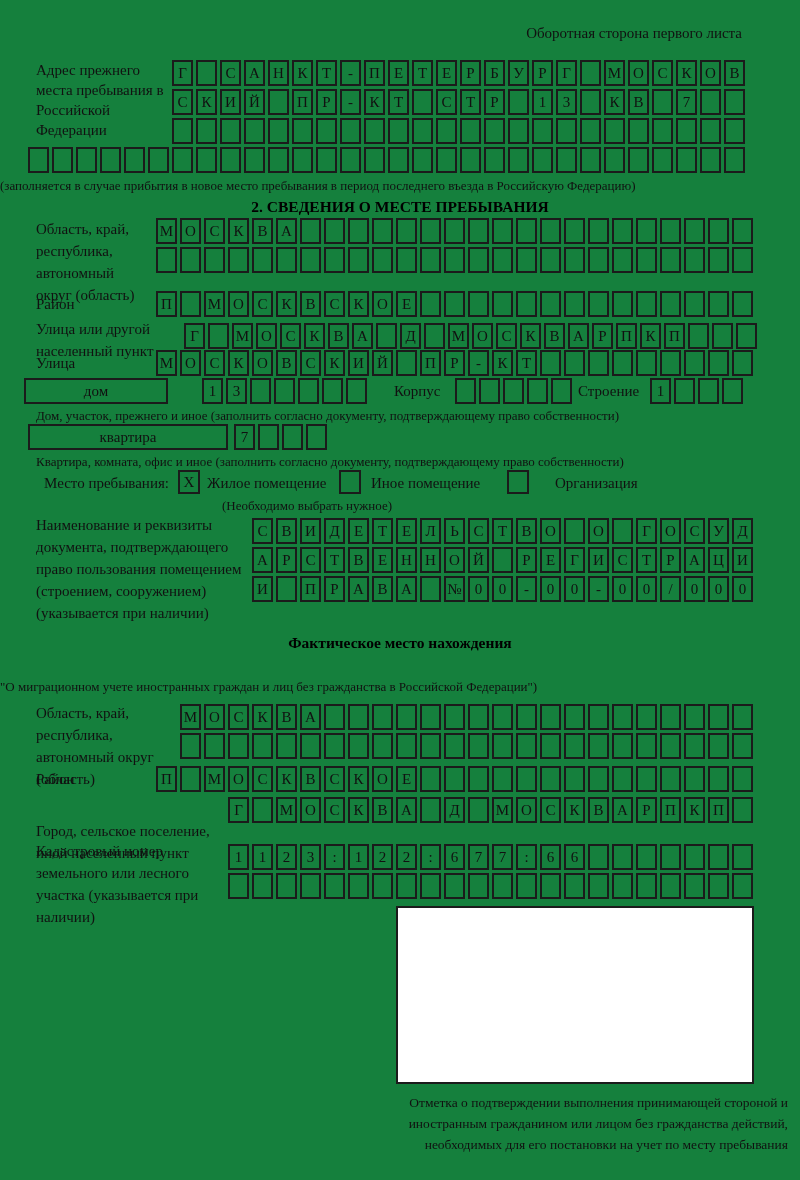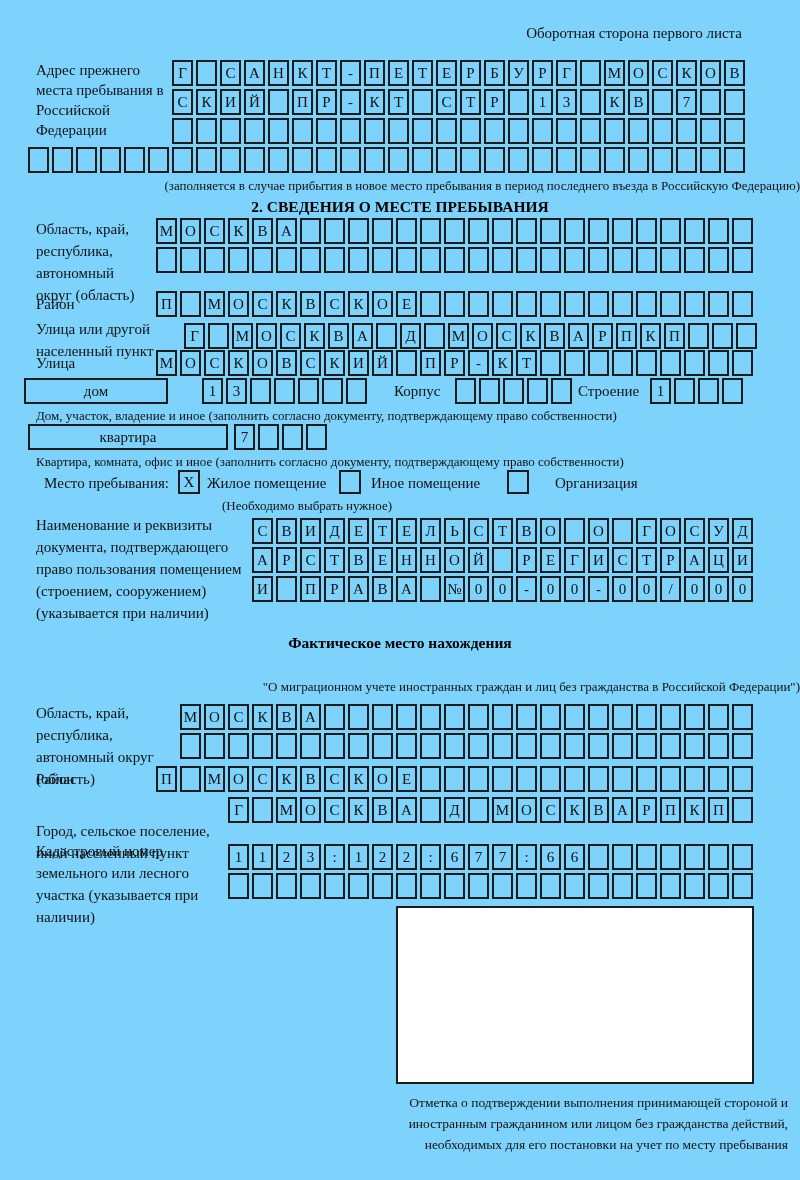--- a/index.html
+++ b/index.html
@@ -1,31 +1,31 @@
 <!DOCTYPE html>
 <html><head>
 <meta charset="utf-8">
 <style>
   html,body{margin:0;padding:0;background:#ffffff;}
-  #page{position:relative;width:800px;height:1180px;background:#7dd3fc;overflow:hidden;
+  #page{position:relative;width:800px;height:1180px;background:#15803d;overflow:hidden;
         font-family:"Liberation Serif","DejaVu Serif",serif;color:#111111;}
   .lbl{position:absolute;font-size:15px;line-height:22px;color:#111;}
   .lbl-tall{line-height:20px;}
   .cap{position:absolute;font-size:13px;line-height:16px;color:#111;}
   .title{position:absolute;left:0;width:800px;text-align:center;font-size:15.5px;font-weight:bold;color:#000;}
   .cells{position:absolute;white-space:nowrap;font-size:0;}
   .cell{display:inline-block;box-sizing:border-box;width:21px;height:26px;border:2px solid #1b1b1b;
         margin-right:3px;text-align:center;font-size:15px;line-height:22px;color:#111;vertical-align:top;
         font-family:"Liberation Serif","DejaVu Serif",serif;}
   .wbox{position:absolute;box-sizing:border-box;height:26px;border:2px solid #1b1b1b;text-align:center;
         font-size:15px;line-height:22px;}
   .chk{position:absolute;box-sizing:border-box;width:22px;height:24px;border:2px solid #1b1b1b;
        text-align:center;font-size:15px;line-height:20px;}
   .stamp{position:absolute;box-sizing:border-box;border:2px solid #1b1b1b;background:#fff;}
-  .center{left:0;width:800px;text-align:right;}
+  .center{left:0;width:800px;text-align:left;}
 </style>
 </head>
 <body>
 
 <div id="page">
 
   <div class="lbl" style="top:22px;right:58px">Оборотная сторона первого листа</div>
 
   <div class="lbl lbl-tall" style="top:60px;left:36px;width:134px">Адрес прежнего места пребывания в Российской Федерации</div>
   <div class="cells" style="top:60px;left:172px"><span class="cell">Г</span><span class="cell"></span><span class="cell">С</span><span class="cell">А</span><span class="cell">Н</span><span class="cell">К</span><span class="cell">Т</span><span class="cell">-</span><span class="cell">П</span><span class="cell">Е</span><span class="cell">Т</span><span class="cell">Е</span><span class="cell">Р</span><span class="cell">Б</span><span class="cell">У</span><span class="cell">Р</span><span class="cell">Г</span><span class="cell"></span><span class="cell">М</span><span class="cell">О</span><span class="cell">С</span><span class="cell">К</span><span class="cell">О</span><span class="cell">В</span></div>
@@ -48,21 +48,21 @@
 
   <div class="lbl" style="top:352px;left:36px">Улица</div>
   <div class="cells" style="top:350px;left:156px"><span class="cell">М</span><span class="cell">О</span><span class="cell">С</span><span class="cell">К</span><span class="cell">О</span><span class="cell">В</span><span class="cell">С</span><span class="cell">К</span><span class="cell">И</span><span class="cell">Й</span><span class="cell"></span><span class="cell">П</span><span class="cell">Р</span><span class="cell">-</span><span class="cell">К</span><span class="cell">Т</span><span class="cell"></span><span class="cell"></span><span class="cell"></span><span class="cell"></span><span class="cell"></span><span class="cell"></span><span class="cell"></span><span class="cell"></span><span class="cell"></span></div>
 
   <div class="wbox" style="top:378px;left:24px;width:144px">дом</div>
   <div class="cells" style="top:378px;left:202px"><span class="cell">1</span><span class="cell">3</span><span class="cell"></span><span class="cell"></span><span class="cell"></span><span class="cell"></span><span class="cell"></span></div>
   <div class="lbl" style="top:380px;left:394px">Корпус</div>
   <div class="cells" style="top:378px;left:455px"><span class="cell"></span><span class="cell"></span><span class="cell"></span><span class="cell"></span><span class="cell"></span></div>
   <div class="lbl" style="top:380px;left:578px">Строение</div>
   <div class="cells" style="top:378px;left:650px"><span class="cell">1</span><span class="cell"></span><span class="cell"></span><span class="cell"></span></div>
-  <div class="cap" style="top:408px;left:36px">Дом, участок, владение и иное (заполнить согласно документу, подтверждающему право собственности)</div>
+  <div class="cap" style="top:408px;left:36px">Дом, участок, прежнего и иное (заполнить согласно документу, подтверждающему право собственности)</div>
 
   <div class="wbox" style="top:424px;left:28px;width:200px">квартира</div>
   <div class="cells" style="top:424px;left:234px"><span class="cell">7</span><span class="cell"></span><span class="cell"></span><span class="cell"></span></div>
   <div class="cap" style="top:454px;left:36px">Квартира, комната, офис и иное (заполнить согласно документу, подтверждающему право собственности)</div>
 
   <div class="lbl" style="top:472px;left:44px">Место пребывания:</div>
   <div class="chk" style="top:470px;left:178px">X</div>
   <div class="lbl" style="top:472px;left:207px">Жилое помещение</div>
   <div class="chk" style="top:470px;left:339px"></div>
   <div class="lbl" style="top:472px;left:371px">Иное помещение</div>

